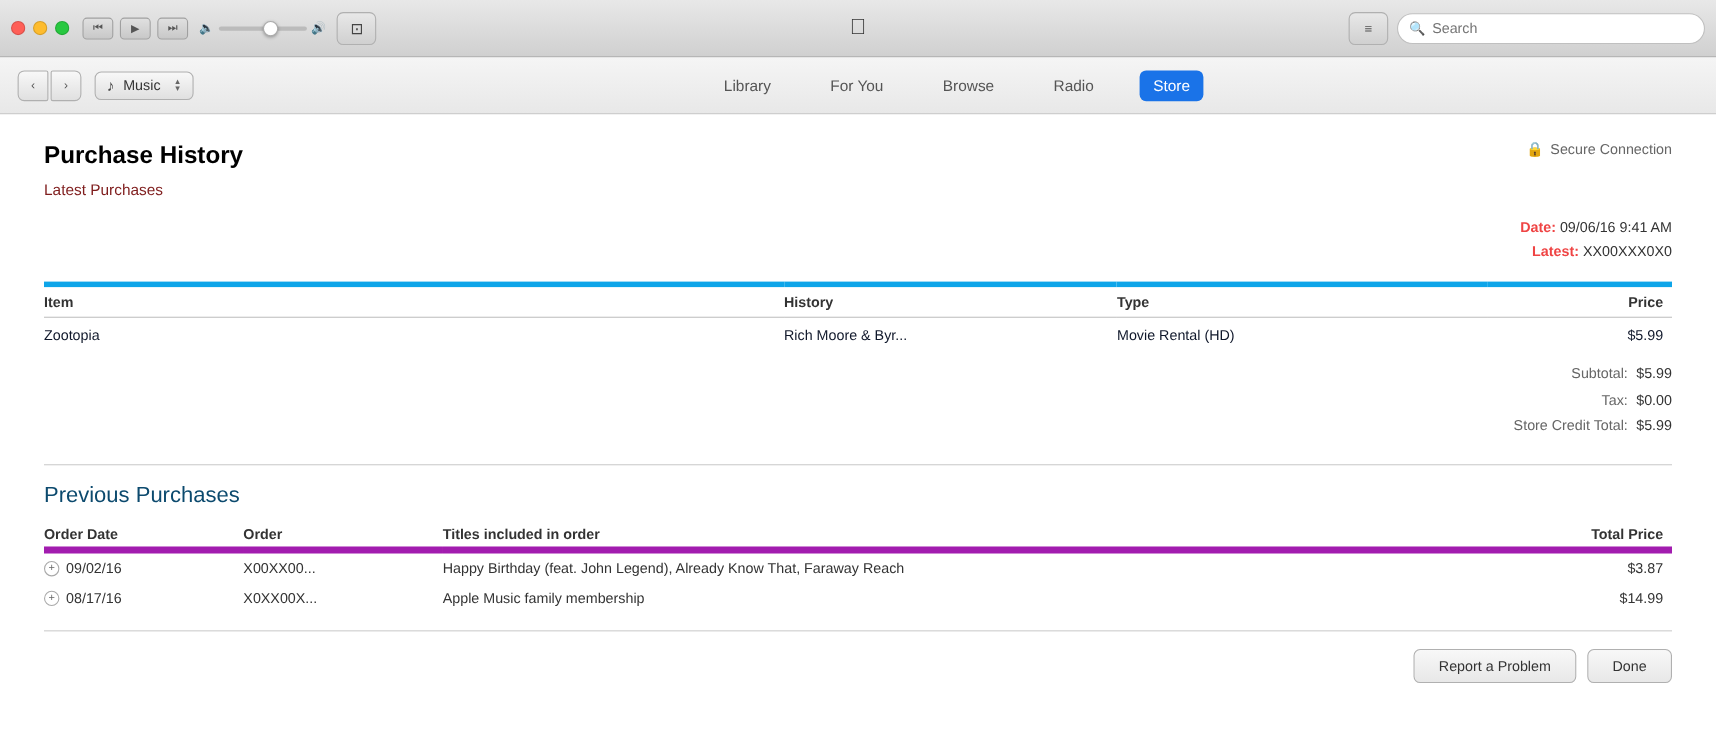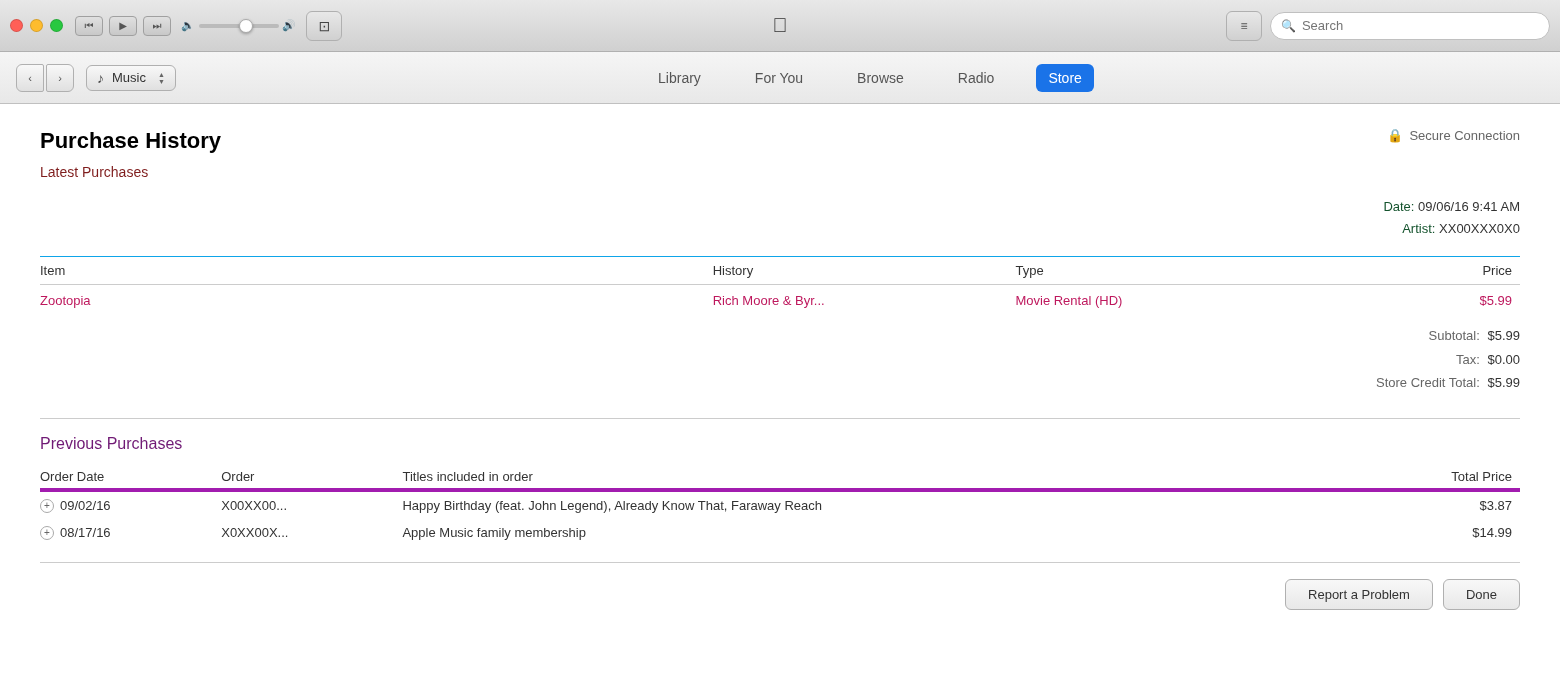--- a/index.html
+++ b/index.html
@@ -305,47 +305,48 @@
 
     .order-info {
       text-align: right;
       font-size: 13px;
       color: #333;
       margin-bottom: 16px;
       line-height: 1.7;
     }
 
     .order-info .label {
-      color: #14532d;
+      color: #ef4444;
+      font-weight: bold;
     }
 
     
     .purchases-table {
       width: 100%;
       border-collapse: collapse;
       font-size: 13px;
     }
 
     .purchases-table th {
       text-align: left;
-      font-weight: normal;
-      color: #333;
-      border-top: 1px solid #0ea5e9;
+      font-weight: bold;
+      color: #333;
+      border-top: 5px solid #0ea5e9;
       border-bottom: 1px solid #ccc;
       padding: 6px 8px 6px 0;
     }
 
     .purchases-table th.price-col,
     .purchases-table td.price-col {
       text-align: right;
     }
 
     .purchases-table td {
       padding: 8px 8px 8px 0;
-      color: #be185d;
+      color: #0f172a;
     }
 
     .totals-section {
       text-align: right;
       font-size: 13px;
       color: #333;
       margin-top: 8px;
       margin-bottom: 24px;
       line-height: 1.8;
     }
@@ -355,22 +356,22 @@
       margin-right: 4px;
     }
 
     .divider {
       border: none;
       border-top: 1px solid #ccc;
       margin: 16px 0;
     }
 
     .previous-purchases-heading {
-      font-size: 16px;
-      color: #701a75;
+      font-size: 20px;
+      color: #0c4a6e;
       margin-bottom: 12px;
     }
 
     .pagination-row {
       display: flex;
       align-items: center;
       gap: 12px;
       margin-bottom: 16px;
     }
 
@@ -391,23 +392,23 @@
     }
 
     .prev-table {
       width: 100%;
       border-collapse: collapse;
       font-size: 13px;
     }
 
     .prev-table th {
       text-align: left;
-      font-weight: normal;
-      color: #333;
-      border-bottom: 4px solid #a21caf;
+      font-weight: bold;
+      color: #333;
+      border-bottom: 6px solid #a21caf;
       padding: 4px 8px 4px 0;
     }
 
     .prev-table th.price-col,
     .prev-table td.price-col {
       text-align: right;
     }
 
     .prev-table td {
       padding: 6px 8px 6px 0;
@@ -549,21 +550,21 @@
   </div>
 
   <p class="latest-purchases-heading">Latest Purchases</p>
 
   <div class="order-info">
     <div>
       <span class="label">Date:</span>
       <span>09/06/16  9:41 AM</span>
     </div>
     <div>
-      <span class="label">Artist:</span>
+      <span class="label">Latest:</span>
       <span>XX00XXX0X0</span>
     </div>
   </div>
 
   <table class="purchases-table">
     <thead>
       <tr>
         <th class="col-item">Item</th>
         <th class="col-artist">History</th>
         <th class="col-type">Type</th>

